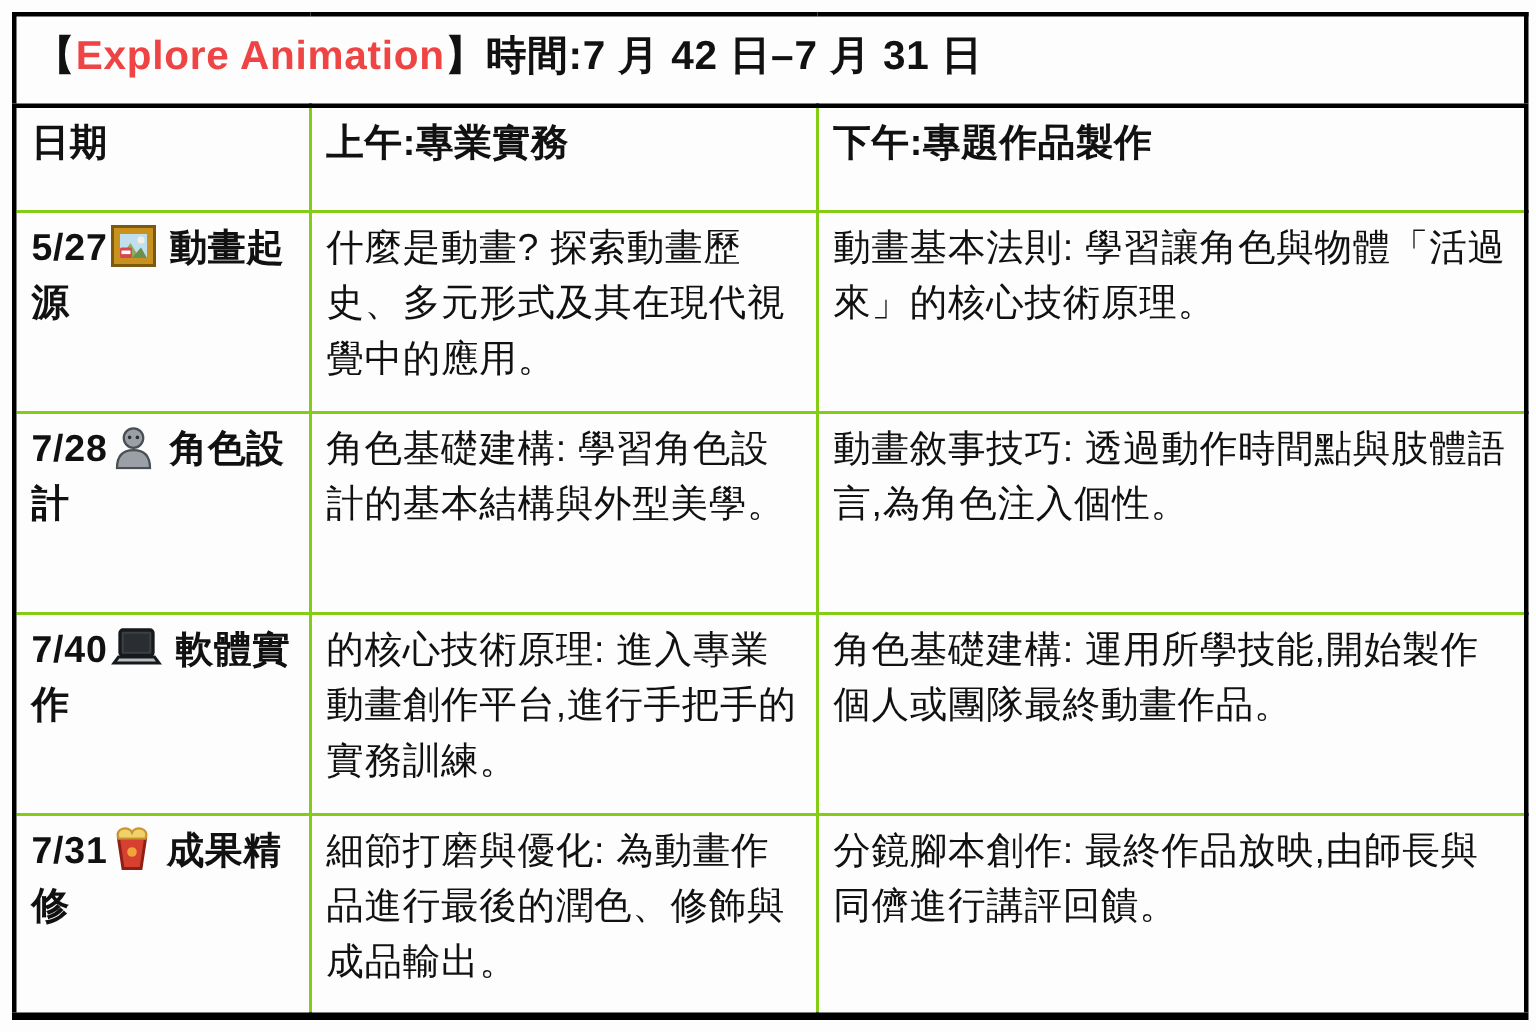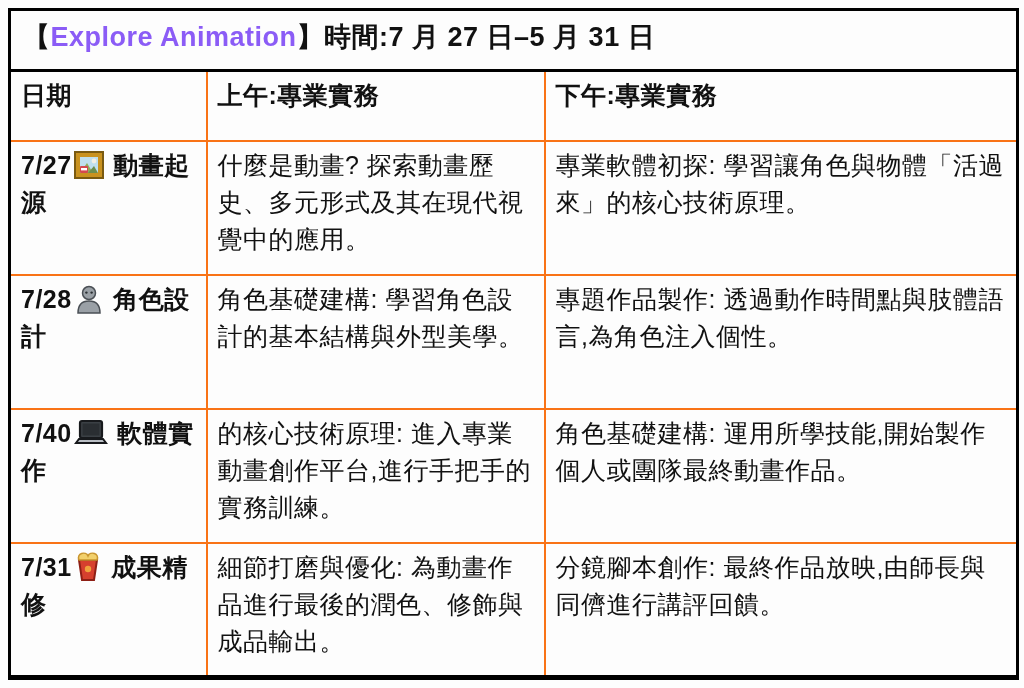--- a/index.html
+++ b/index.html
@@ -9,83 +9,83 @@
   }
   table.sched{
     position:absolute;left:8px;top:8px;width:1008px;height:672px;
     border-collapse:collapse;table-layout:fixed;
     border:3px solid #000;border-bottom-width:5px;
   }
   col.c-date{width:197px;}
   col.c-am{width:338px;}
   col.c-pm{width:473px;}
   td{
-    border:2px solid #f97316;vertical-align:top;
+    border:2px solid #84cc16;vertical-align:top;
     padding:5px 8px 0 10px;
     font-size:25px;line-height:37px;letter-spacing:0.5px;
   }
   tr.title-row td{
     border-left:none;border-right:none;border-top:none;border-bottom:3px solid #000;
     font-size:27px;font-weight:bold;line-height:34px;padding-top:9px;padding-left:12px;
   }
   tr.title-row{height:58px;}
   tr.header-row{height:68px;}
   tr.header-row td{font-weight:bold;}
   tr.data-row{height:128px;}
   .b{font-weight:normal;}
-  .accent{color:#8b5cf6;font-weight:bold;}
+  .accent{color:#ef4444;font-weight:bold;}
   .date-cell{font-weight:bold;}
   .icon{display:inline-block;vertical-align:-6px;margin:0 2px;}
   .icon svg{display:block;}
 </style>
 </head>
 <body>
 
 <div class="page">
   <table class="sched">
     <colgroup>
         <col class="c-date">
         <col class="c-am">
         <col class="c-pm">
       </colgroup>
 
     <tbody>
         <tr class="title-row">
-      <td colspan="3"><span>【</span><span class="accent">Explore Animation</span><span>】</span><span>時間:7 月 27 日–5 月 31 日</span></td>
+      <td colspan="3"><span>【</span><span class="accent">Explore Animation</span><span>】</span><span>時間:7 月 42 日–7 月 31 日</span></td>
     </tr>
 
     <tr class="header-row">
       <td>日期</td>
       <td>上午:專業實務</td>
-      <td>下午:專業實務</td>
+      <td>下午:專題作品製作</td>
     </tr>
 
     <tr class="data-row">
-      <td class="date-cell"><span>7/27</span><span class="icon"><svg width="30" height="30" viewBox="0 0 30 30">
+      <td class="date-cell"><span>5/27</span><span class="icon"><svg width="30" height="30" viewBox="0 0 30 30">
                 <rect x="1" y="2" width="28" height="26" fill="#c9921f" stroke="#7a5a10" stroke-width="2"></rect>
                 <rect x="6" y="7" width="18" height="16" fill="#bfdfee"></rect>
                 <polygon points="6,23 13,13 19,23" fill="#8fac5c"></polygon>
                 <polygon points="14,23 20,16 24,23" fill="#6d8f4e"></polygon>
                 <circle cx="20" cy="11" r="2.4" fill="#f3efe4"></circle>
                 <rect x="6" y="16" width="8" height="7" rx="1" fill="#d4494f"></rect>
                 <rect x="7" y="18" width="6" height="2.4" fill="#ffffff"></rect>
               </svg></span> <span>動畫起源</span></td>
       <td><span class="b">什麼是動畫?</span> <span>探索動畫歷史、多元形式及其在現代視覺中的應用。</span></td>
-      <td><span class="b">專業軟體初探:</span> <span>學習讓角色與物體「活過來」的核心技術原理。</span></td>
+      <td><span class="b">動畫基本法則:</span> <span>學習讓角色與物體「活過來」的核心技術原理。</span></td>
     </tr>
 
     <tr class="data-row">
       <td class="date-cell"><span>7/28</span><span class="icon"><svg width="30" height="30" viewBox="0 0 30 30">
                 <circle cx="15" cy="9" r="6.5" fill="#9aa0a6" stroke="#4a4f55" stroke-width="1.5"></circle>
                 <path d="M4 29 C4 20 9 17 15 17 C21 17 26 20 26 29 Z" fill="#9aa0a6" stroke="#4a4f55" stroke-width="1.5"></path>
                 <circle cx="12.4" cy="8.6" r="1.2" fill="#2b2f33"></circle>
                 <circle cx="17.6" cy="8.6" r="1.2" fill="#2b2f33"></circle>
               </svg></span> <span>角色設計</span></td>
       <td><span class="b">角色基礎建構:</span> <span>學習角色設計的基本結構與外型美學。</span></td>
-      <td><span class="b">專題作品製作:</span> <span>透過動作時間點與肢體語言,為角色注入個性。</span></td>
+      <td><span class="b">動畫敘事技巧:</span> <span>透過動作時間點與肢體語言,為角色注入個性。</span></td>
     </tr>
 
 
     <tr class="data-row">
       <td class="date-cell"><span>7/40</span><span class="icon"><svg width="34" height="30" viewBox="0 0 34 30">
                 <rect x="6" y="3" width="22" height="17" rx="2" fill="#3b4045" stroke="#17191c" stroke-width="2.2"></rect>
                 <rect x="8.5" y="5.5" width="17" height="12" fill="#2a2e32"></rect>
                 <path d="M2 25 L32 25 L29 21 L5 21 Z" fill="#b9bec4" stroke="#17191c" stroke-width="2"></path>
               </svg></span> <span>軟體實作</span></td>
       <td><span class="b">的核心技術原理:</span> <span>進入專業動畫創作平台,進行手把手的實務訓練。</span></td>

